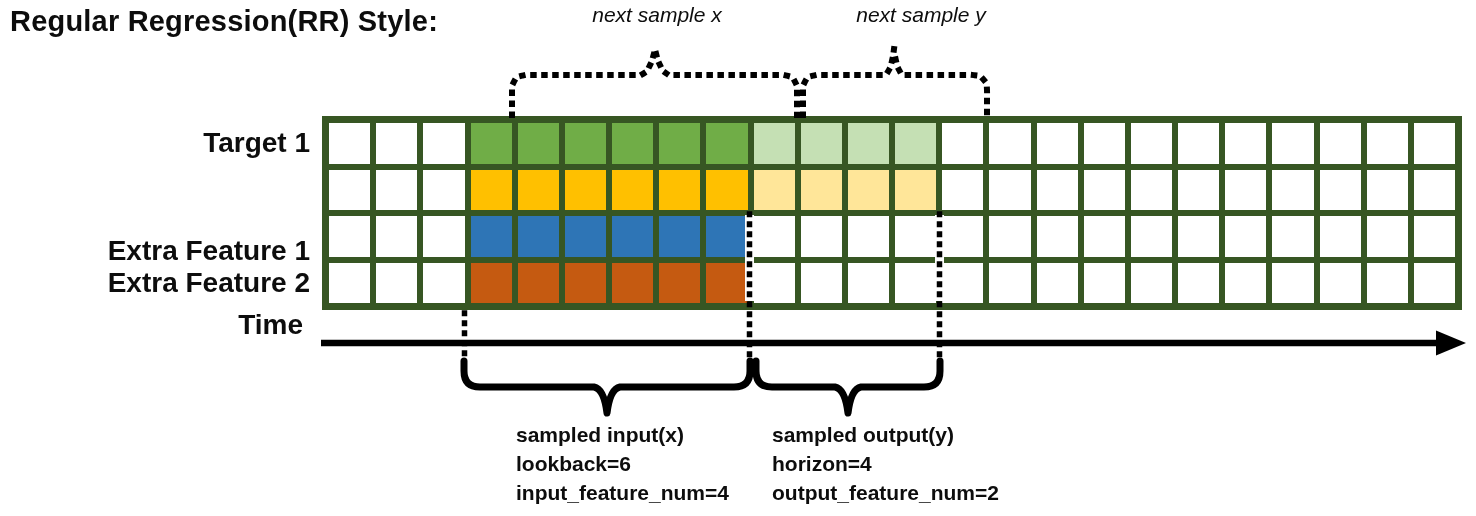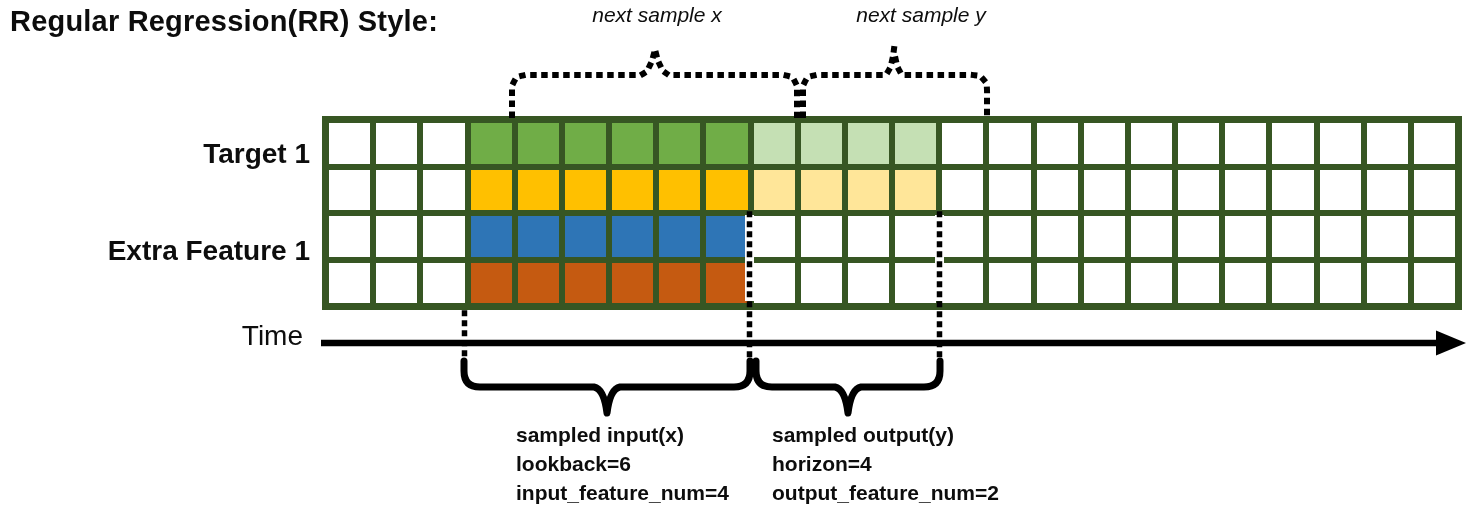--- a/index.html
+++ b/index.html
@@ -54,25 +54,25 @@
     height: 34px;
     line-height: 34px;
     font-size: 28px;
     font-weight: 700;
     white-space: nowrap;
     text-align: right;
   }
   .time-label {
     position: absolute;
     right: 1173px;
-    top: 320px;
+    top: 309px;
     height: 32px;
     line-height: 32px;
     font-size: 28px;
-    font-weight: 400;
+    font-weight: 700;
   }
   .overlay {
     position: absolute;
     left: 0; top: 0;
     z-index: 5;
     pointer-events: none;
   }
   .bottom-block {
     position: absolute;
     top: 420px;
@@ -87,22 +87,23 @@
 </head>
 <body>
 
 <div class="canvas">
 
   <div class="title">Regular Regression(RR) Style:</div>
 
   <div class="top-label x">next sample x</div>
   <div class="top-label y">next sample y</div>
 
-  <div class="row-label" style="top:137px">Target 1</div>
+  <div class="row-label" style="top:126px">Target 1</div>
   <div class="row-label" style="top:234px">Extra Feature 1</div>
+  <div class="row-label" style="top:266px">Extra Feature 2</div>
 
   <div class="grid" id="grid" style="background: rgb(55, 86, 35);">
       <div class="cell" style="background: rgb(255, 255, 255);"></div>
       <div class="cell" style="background: rgb(255, 255, 255);"></div>
       <div class="cell" style="background: rgb(255, 255, 255);"></div>
       <div class="cell" style="background: rgb(112, 173, 71);"></div>
       <div class="cell" style="background: rgb(112, 173, 71);"></div>
       <div class="cell" style="background: rgb(112, 173, 71);"></div>
       <div class="cell" style="background: rgb(112, 173, 71);"></div>
       <div class="cell" style="background: rgb(112, 173, 71);"></div>

